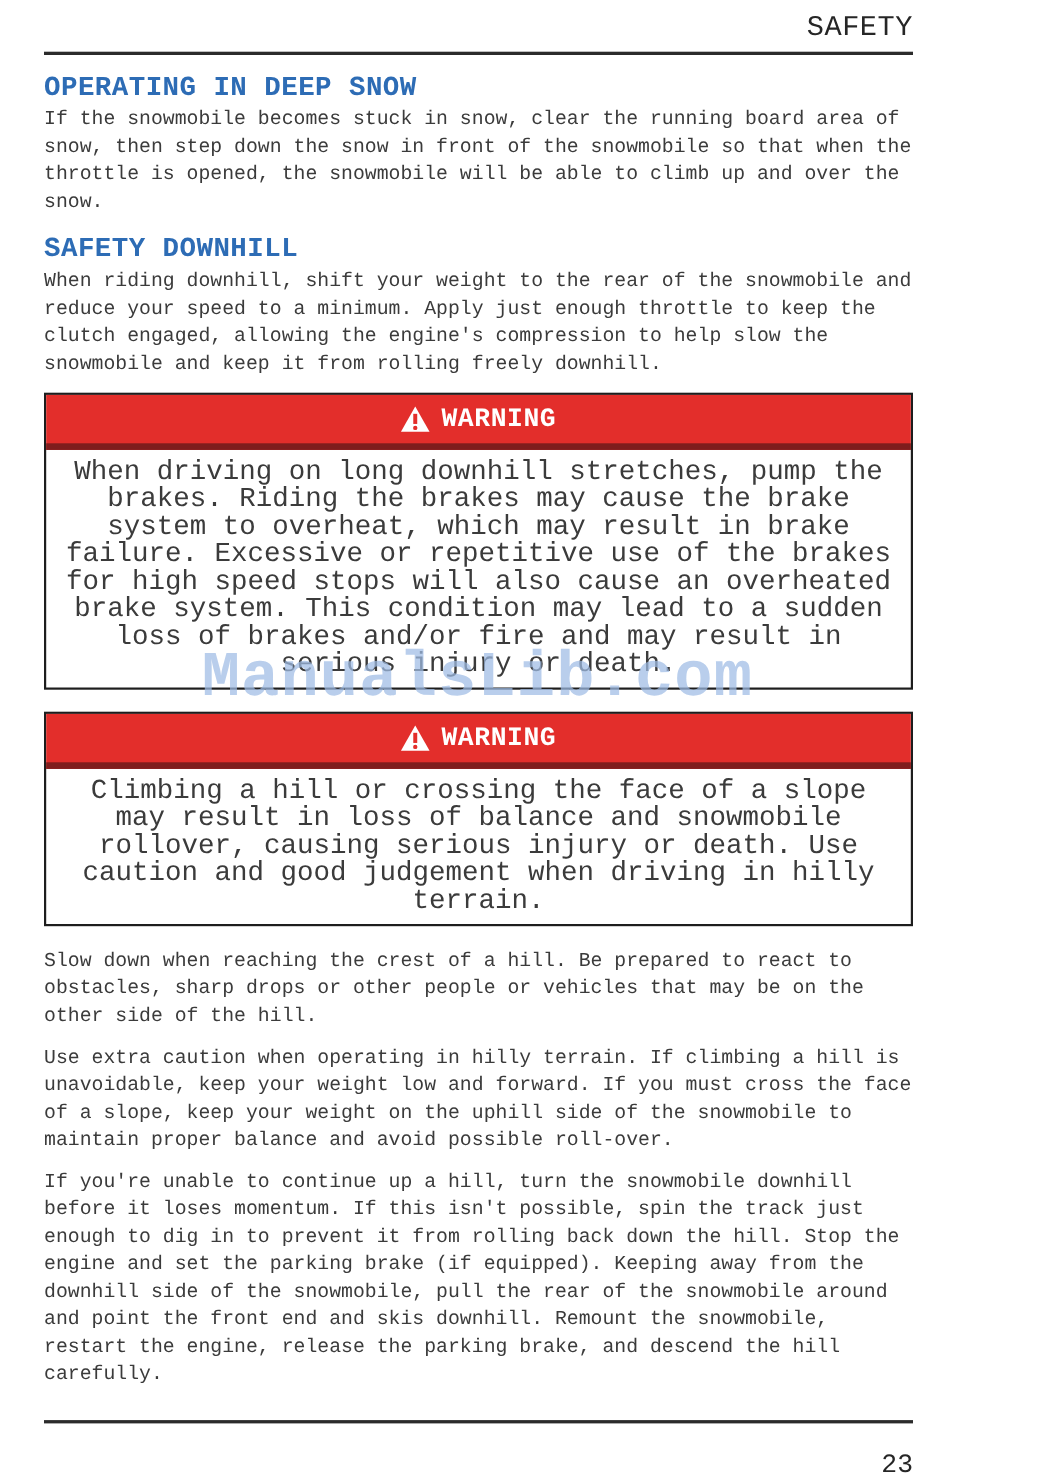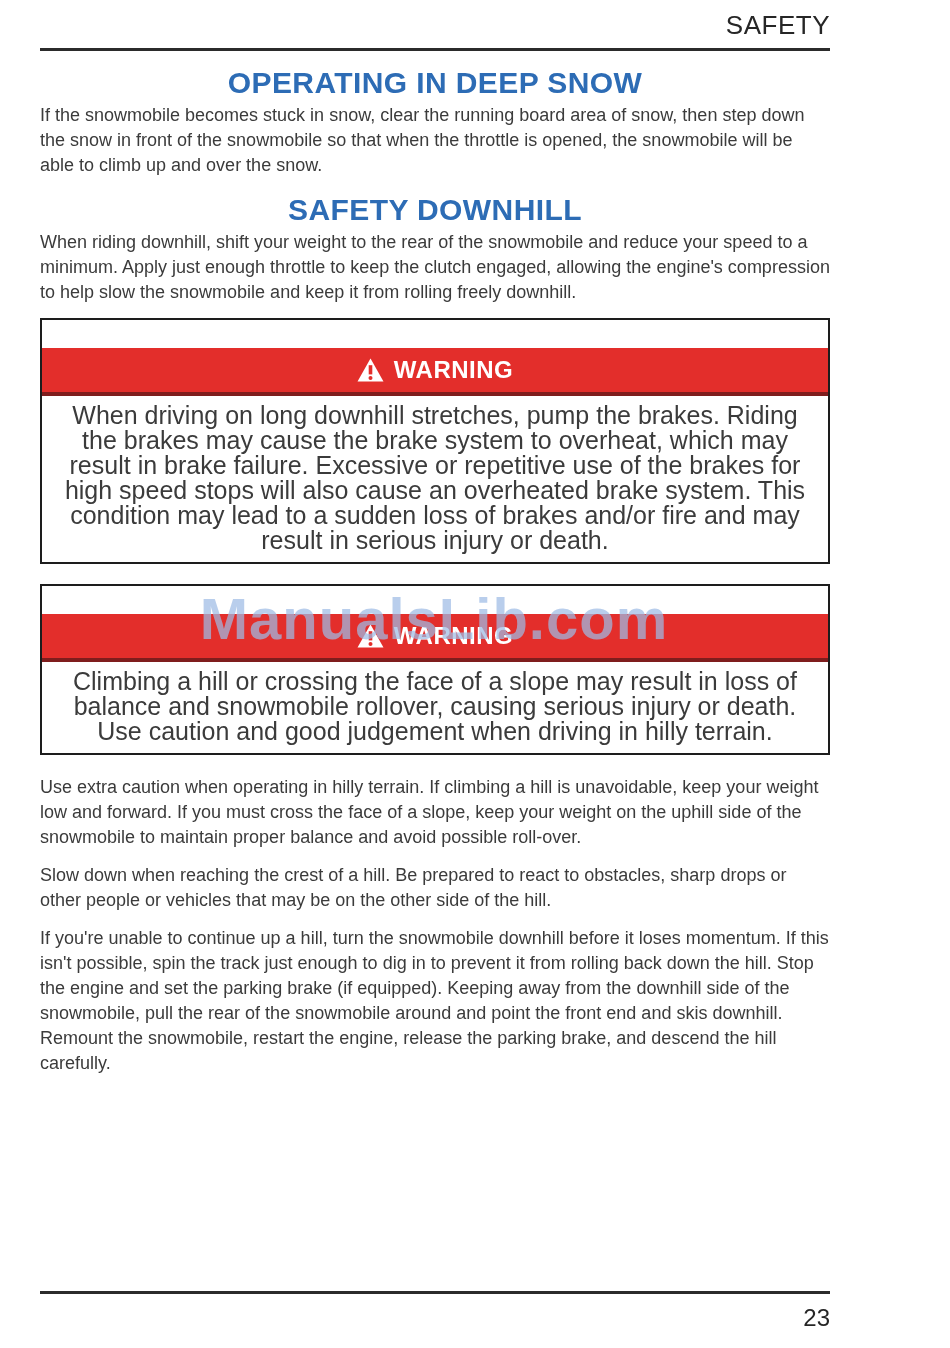--- a/index.html
+++ b/index.html
@@ -6,21 +6,21 @@
     margin: 0;
     padding: 0;
     background: #ffffff;
   }
   .page {
     position: relative;
     width: 868px;
     height: 1348px;
     background: #ffffff;
     overflow: hidden;
-    font-family: Liberation Sans, sans-serif;
+    font-family: Liberation Mono, monospace;
     color: var(--body-text, #3b3b3b);
   }
   .content {
     padding: 0 38px 0 40px;
   }
   .running-header {
     text-align: right;
     padding-top: 10px;
     font-size: 26px;
     letter-spacing: 0.5px;
@@ -30,49 +30,47 @@
     border: 0;
     border-top: 3px solid #2b2b2b;
     height: 0;
   }
   .top-rule {
     margin-top: 7px;
     margin-bottom: 15px;
   }
   .section-heading {
     margin: 15px 0 3px 0;
-    font-size: 30px;
+    font-size: 25px;
     font-weight: bold;
     letter-spacing: 0.4px;
     color: var(--heading-blue, #2d6cb5);
-    text-align: center;
   }
   .section-heading.first {
     margin-top: 0;
   }
   .body-text {
     margin: 0 0 13px 0;
     font-size: 18px;
     line-height: 25px;
     color: var(--body-text, #3b3b3b);
   }
   .warning-box {
     border: 2px solid #1d1d1d;
     margin: 13px 0 20px 0;
     background: #ffffff;
   }
   .warning-header {
     background: var(--warning-red, #e32e2b);
-    border-bottom: 4px solid #7f1d1d;
+    border-bottom: 6px solid #7f1d1d;
     height: 44px;
     display: flex;
     align-items: center;
     justify-content: center;
     gap: 10px;
-    margin-top: 28px;
   }
   .warning-icon {
     display: inline-flex;
     align-items: center;
   }
   .warning-label {
     color: #ffffff;
     font-size: 24px;
     font-weight: bold;
     letter-spacing: 0.5px;
@@ -103,21 +101,21 @@
     pointer-events: none;
   }
   .footer {
     position: absolute;
     left: 40px;
     right: 38px;
     top: 1291px;
   }
   .page-number {
     text-align: right;
-    margin-top: 10px;
+    margin-top: 25px;
     font-size: 24px;
     color: #262626;
   }
 </style>
 </head>
 <body>
 
 <div class="page">
   <div class="content">
 
@@ -154,22 +152,22 @@
             <path d="M13.5 0.5 L26.5 23.5 L0.5 23.5 Z" fill="#ffffff"></path>
             <rect x="11.7" y="7.2" width="3.6" height="9.2" style="fill:var(--warning-red,#e32e2b)"></rect>
             <circle cx="13.5" cy="20" r="2" style="fill:var(--warning-red,#e32e2b)"></circle>
           </svg>
         </span>
         <span class="warning-label">WARNING</span>
       </div>
       <div class="warning-body">Climbing a hill or crossing the face of a slope may result in loss of balance and snowmobile rollover, causing serious injury or death. Use caution and good judgement when driving in hilly terrain.</div>
     </div>
 
+    <p class="body-text">Slow down when reaching the crest of a hill. Be prepared to react to obstacles, sharp drops or other people or vehicles that may be on the other side of the hill.</p>
     <p class="body-text">Use extra caution when operating in hilly terrain. If climbing a hill is unavoidable, keep your weight low and forward. If you must cross the face of a slope, keep your weight on the uphill side of the snowmobile to maintain proper balance and avoid possible roll-over.</p>
-    <p class="body-text">Slow down when reaching the crest of a hill. Be prepared to react to obstacles, sharp drops or other people or vehicles that may be on the other side of the hill.</p>
     <p class="body-text">If you're unable to continue up a hill, turn the snowmobile downhill before it loses momentum. If this isn't possible, spin the track just enough to dig in to prevent it from rolling back down the hill. Stop the engine and set the parking brake (if equipped). Keeping away from the downhill side of the snowmobile, pull the rear of the snowmobile around and point the front end and skis downhill. Remount the snowmobile, restart the engine, release the parking brake, and descend the hill carefully.</p>
 
   </div>
 
   <div class="watermark">ManualsLib.com</div>
 
   <div class="footer">
     <div class="rule bottom-rule"></div>
     <div class="page-number">23</div>
   </div>

